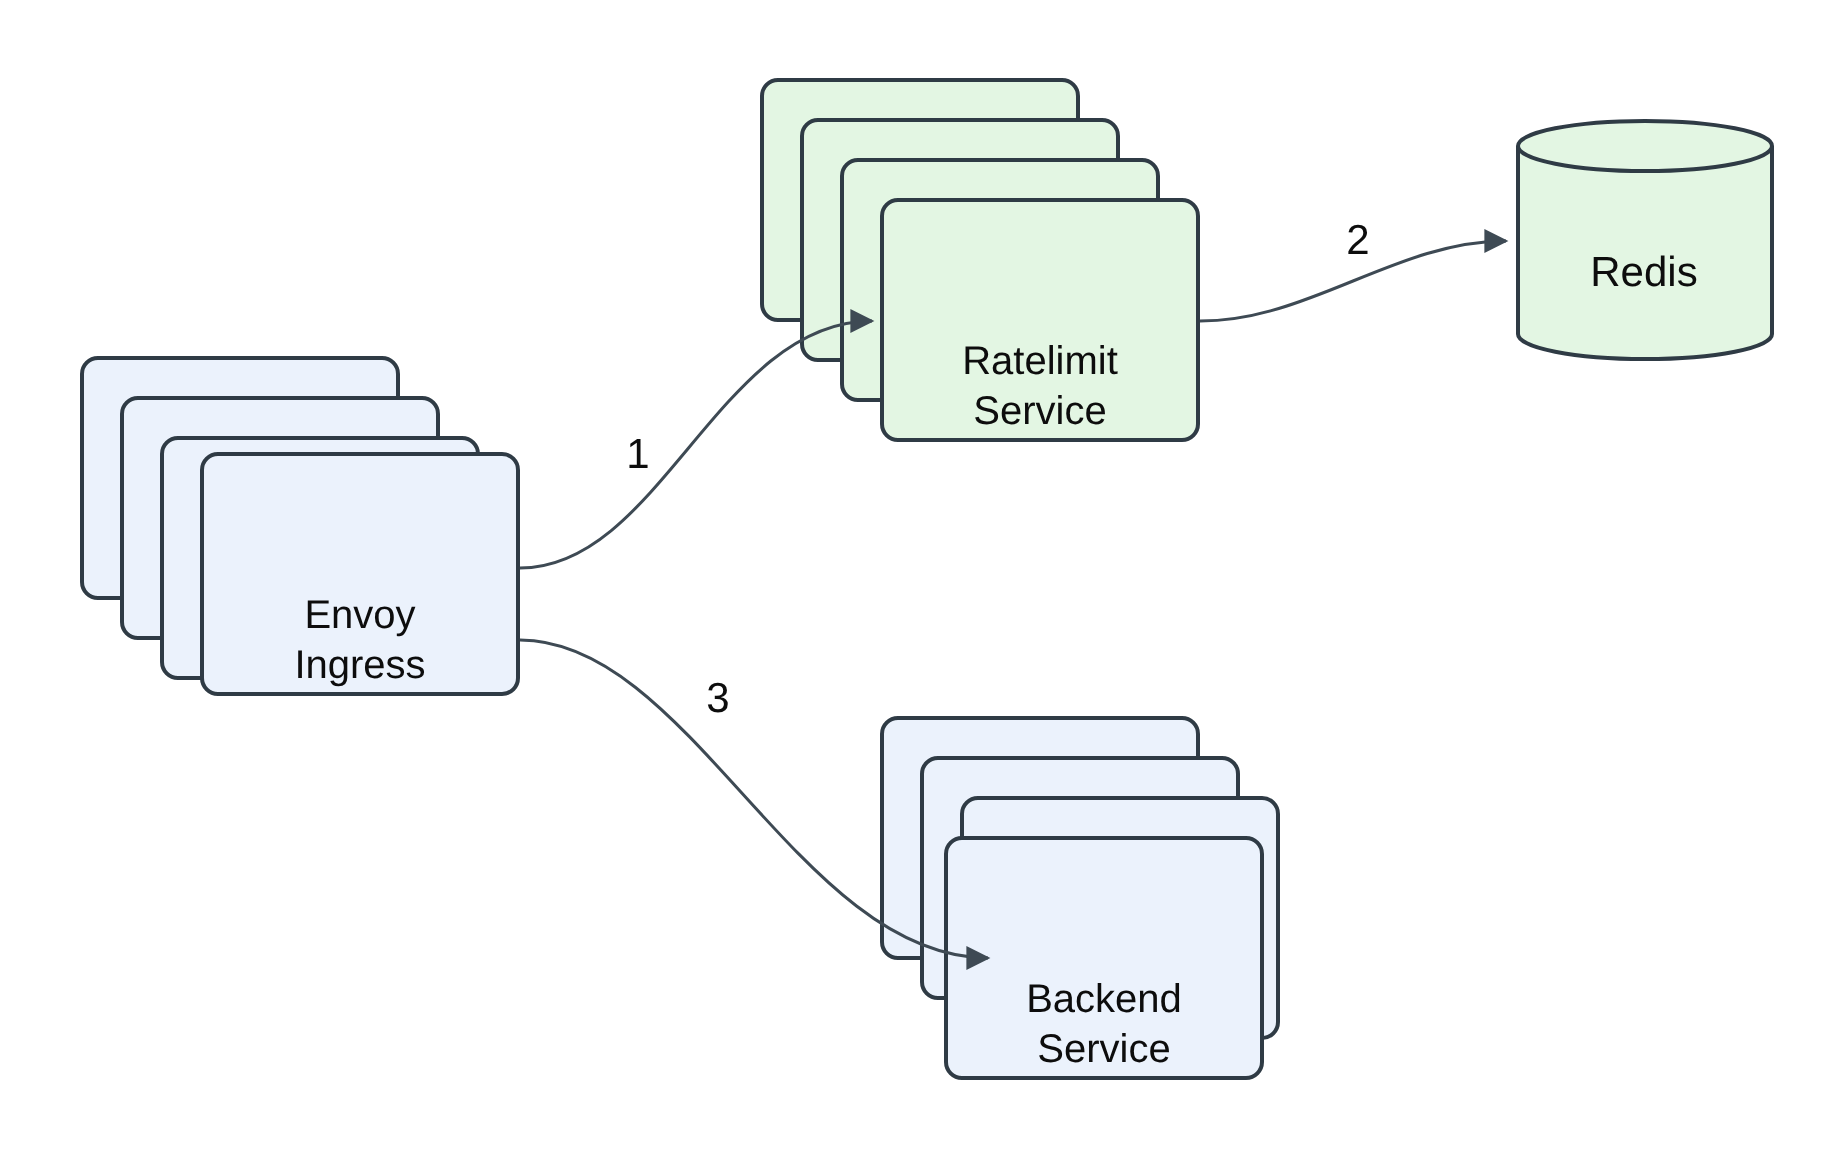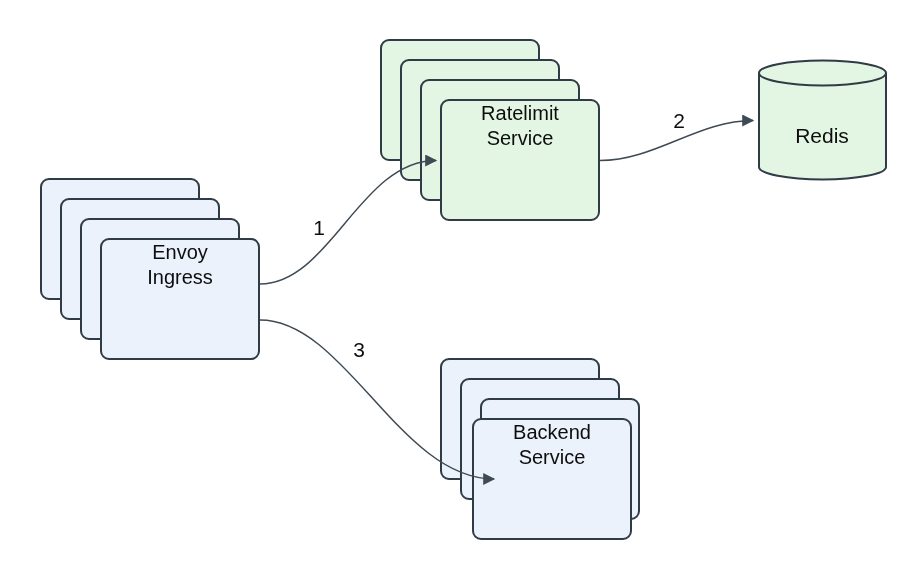--- a/index.html
+++ b/index.html
@@ -16,21 +16,21 @@
     position: absolute;
     width: 160px; height: 122px;
     box-sizing: border-box;
     border: 2px solid #2f3b45;
     border-radius: 9px;
     background: #ebf2fc;
   }
   .box.green { background: #e3f6e3; }
   .box.front {
     display: flex;
-    align-items: flex-start;
+    align-items: flex-end;
     justify-content: center;
   }
   .node-label {
     font-size: 20px;
     line-height: 25px;
     color: #0d0d0d;
     text-align: center;
     white-space: pre-line;
   }
 
@@ -65,21 +65,21 @@
 </style>
 </head>
 <body>
 
 <div id="canvas">
 
   <div>
     <div class="box" style="left:40px;  top:178px;"></div>
     <div class="box" style="left:60px;  top:198px;"></div>
     <div class="box" style="left:80px;  top:218px;"></div>
-    <div class="box front" style="left:100px; top:238px;">
+    <div class="box front" style="left:100px; top:226px;">
       <div class="node-label">Envoy
 Ingress</div>
     </div>
   </div>
 
   <div>
     <div class="box green" style="left:380px; top:39px;"></div>
     <div class="box green" style="left:400px; top:59px;"></div>
     <div class="box green" style="left:420px; top:79px;"></div>
     <div class="box green front" style="left:440px; top:99px;">

